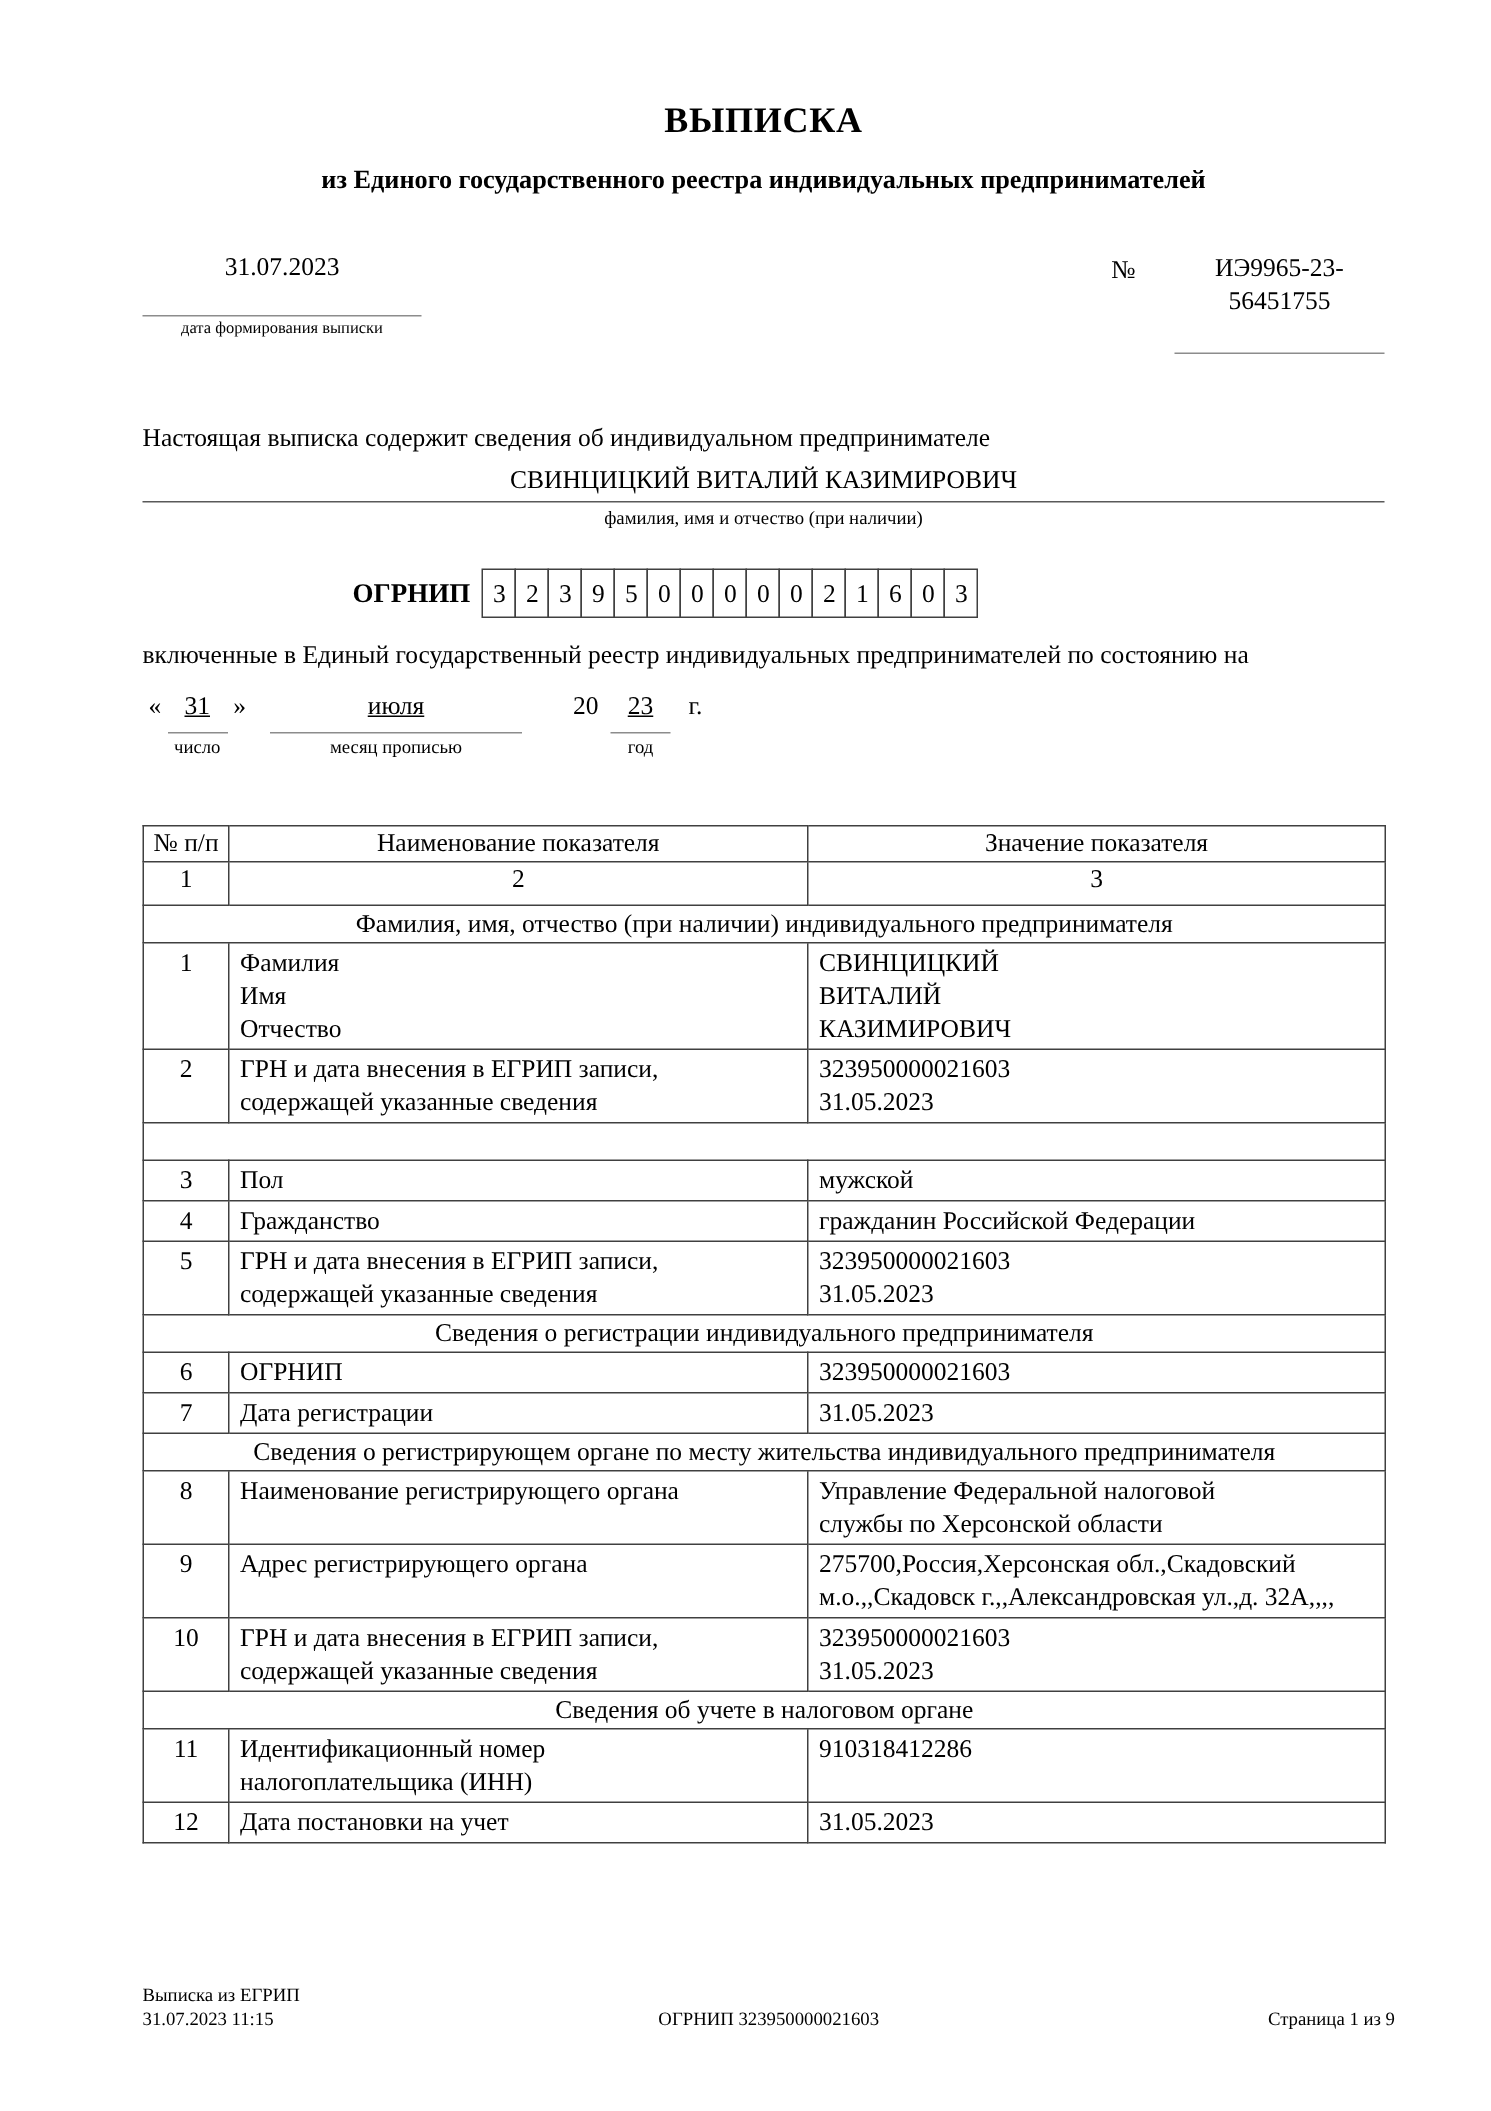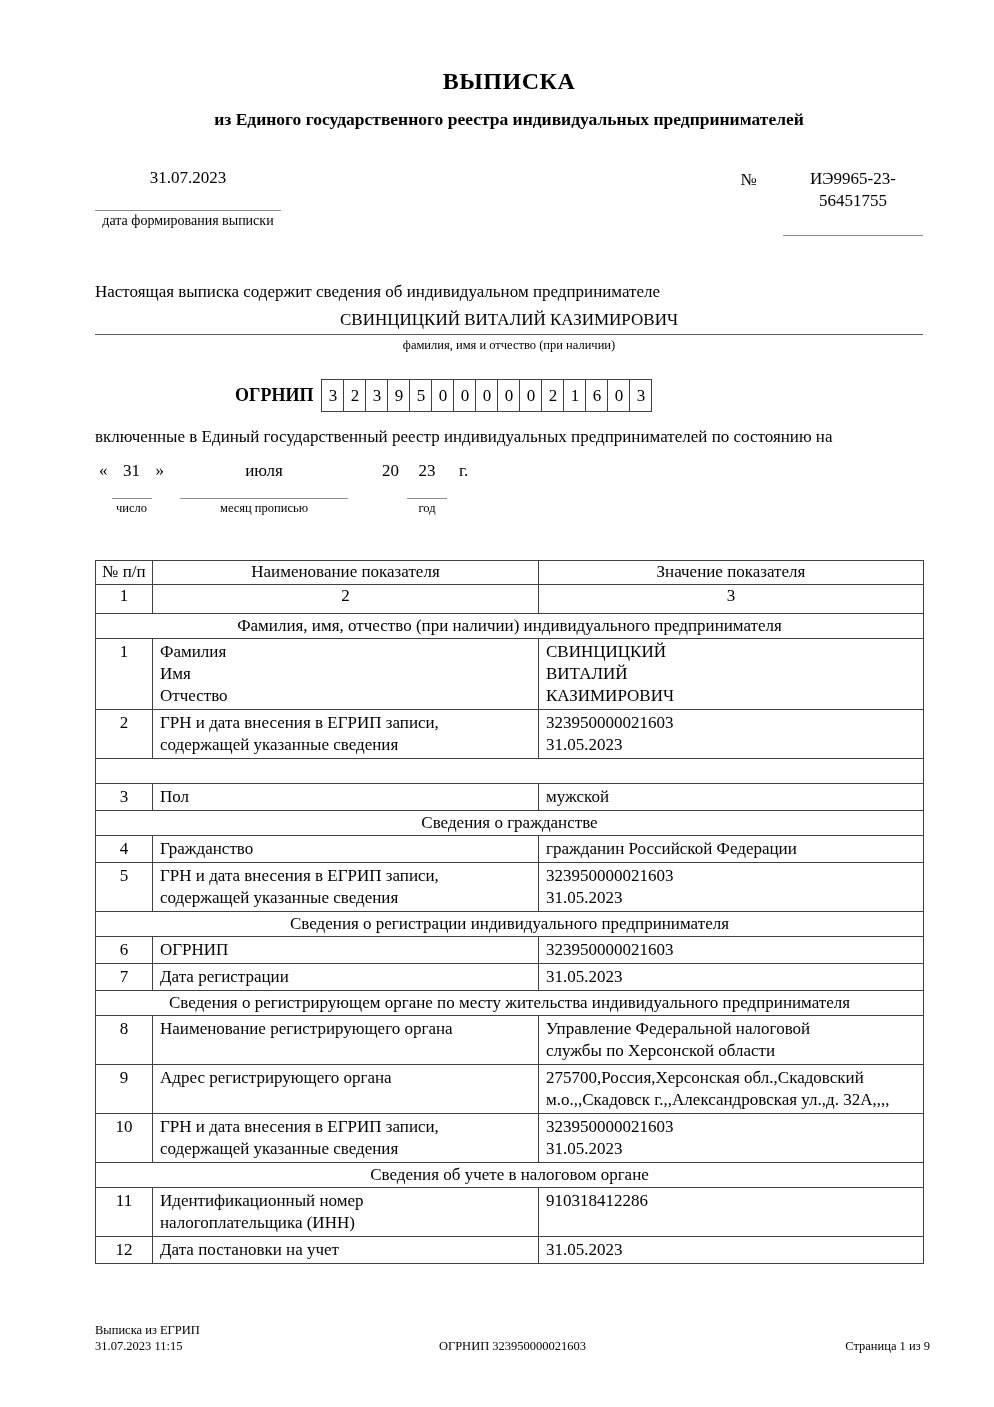--- a/index.html
+++ b/index.html
@@ -10,42 +10,42 @@
     color:#000; font-size:17px;
   }
   .page { position:absolute; left:95px; top:0; width:828px; }
 
   .doc-title { text-align:center; font-weight:bold; font-size:24px; padding-top:68px; letter-spacing:.5px; }
   .doc-subtitle { text-align:center; font-weight:bold; font-size:17.5px; margin-top:14px; }
 
   .hdr-row { display:flex; justify-content:space-between; margin-top:38px; }
   .hdr-left { width:186px; text-align:center; }
   .hdr-left .hdr-date { display:block; padding-bottom:22px; border-bottom:1.5px solid #8c8c8c; }
-  .small-label { font-size:14px; margin-top:2px; }
+  .small-label { font-size:11px; margin-top:2px; }
   .hdr-right { display:flex; align-items:flex-start; gap:26px; }
   .hdr-num-sign { padding-top:2px; }
   .hdr-number { width:140px; text-align:center; border-bottom:1.5px solid #8c8c8c; padding-bottom:23px; line-height:22px; }
 
   .statement { margin-top:46px; }
   .name-line { text-align:center; margin-top:8px; padding-bottom:4px; border-bottom:1.5px solid #595959; }
   .name-caption { text-align:center; font-size:12.5px; margin-top:3px; }
 
   .ogrnip-row { margin-top:26px; margin-left:140px; display:flex; align-items:center; gap:8px; }
   .ogrnip-label { font-weight:bold; font-size:18px; }
   .digit-boxes { display:flex; }
   .digit-box {
     width:23px; height:33px; border:1px solid #404040; margin-right:-1px;
     display:flex; align-items:center; justify-content:center; font-size:17px;
   }
 
   .included { margin-top:14px; line-height:22px; }
 
   .date-fields { margin-top:12px; display:flex; align-items:flex-start; }
   .df-col { text-align:center; }
-  .df-val { display:block; padding:0 2px 17px 2px; line-height:21px; }
+  .df-val { display:block; padding:0 2px 7px 2px; line-height:21px;text-decoration:underline; }
   .df-underline { border-bottom:1.5px solid #8c8c8c; }
   .df-static { padding:0 4px 3px 4px; line-height:21px; }
   .df-lbl { font-size:12.5px; margin-top:2px; white-space:nowrap; }
   .df-day { width:40px; }
   .df-month { width:168px; margin-left:12px; }
   .df-century { margin-left:30px; }
   .df-year { width:40px; margin-left:4px; }
   .df-suffix { margin-left:8px; }
 
   table.main { width:828px; margin-top:44px; border-collapse:collapse; table-layout:fixed; font-size:17px; }
@@ -173,23 +173,20 @@
     </tr>
     <tr>
       <td class="empty-cell" colspan="3"></td>
     </tr>
     <tr>
       <td class="cell-num">3</td>
       <td class="cell">Пол</td>
       <td class="cell">мужской</td>
     </tr>
     <tr>
-      <td class="sec" colspan="3">Сведения о гражданстве</td>
-    </tr>
-    <tr>
       <td class="cell-num">4</td>
       <td class="cell">Гражданство</td>
       <td class="cell">гражданин Российской Федерации</td>
     </tr>
     <tr>
       <td class="cell-num">5</td>
       <td class="cell">ГРН и дата внесения в ЕГРИП записи,
 содержащей указанные сведения</td>
       <td class="cell">323950000021603
 31.05.2023</td>

